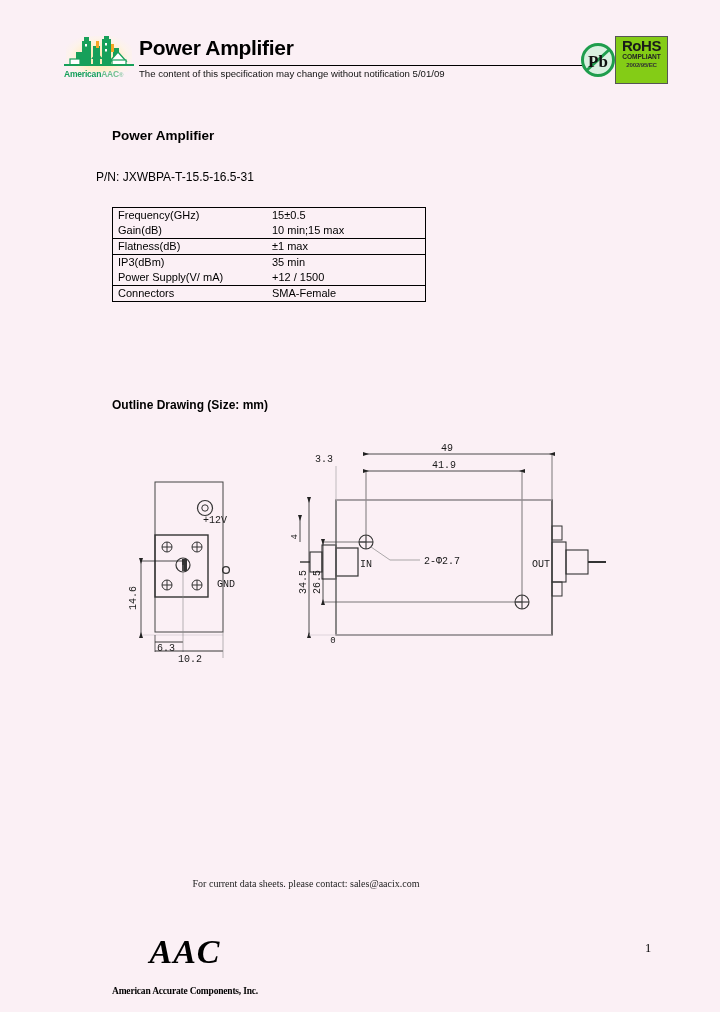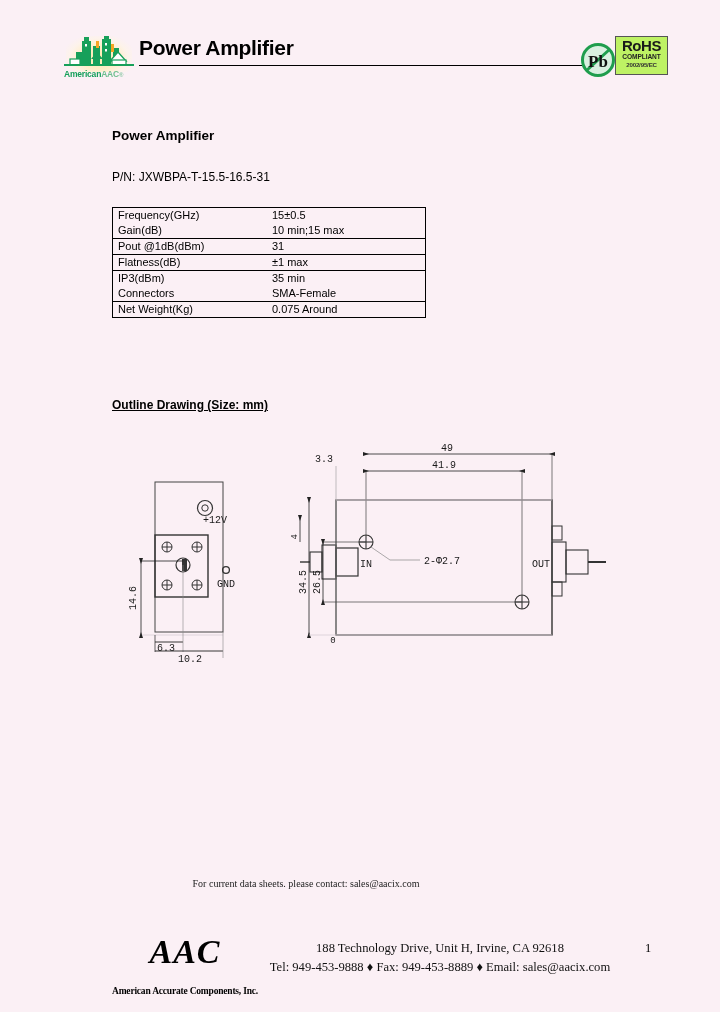--- a/index.html
+++ b/index.html
@@ -74,23 +74,23 @@
 
   
   .pb-badge {
     position: absolute;
     left: 578px; top: 40px;
     width: 40px; height: 40px;
   }
   .rohs-box {
     position: absolute;
     left: 615px; top: 36px;
-    width: 53px; height: 39px;
+    width: 53px; height: 48px;
     border: 1.2px solid #555;
-    background: #bef264;
+    background: #84cc16;
     text-align: center;
     line-height: 1;
     box-sizing: border-box;
   }
   .rohs-main {
     font-size: 15px;
     font-weight: bold;
     font-family: "Liberation Sans", sans-serif;
     margin-top: 1px;
     letter-spacing: -0.4px;
@@ -114,21 +114,21 @@
   
   .doc-title {
     position: absolute;
     left: 112px; top: 128px;
     font-size: 13.5px;
     font-weight: bold;
     font-family: "Liberation Sans", sans-serif;
   }
   .pn-line {
     position: absolute;
-    left: 112px; top: 170px;
+    left: 96px; top: 170px;
     font-size: 12px;
     font-family: "Liberation Sans", sans-serif;
   }
 
   
   .spec-table {
     position: absolute;
     left: 112px; top: 207px;
     width: 314px;
     border-collapse: collapse;
@@ -149,21 +149,20 @@
   .spec-table td.k { border-left: 1.1px solid #000; }
   .spec-table td.v { border-right: 1.1px solid #000; padding-left: 2px; }
 
   
   .outline-head {
     position: absolute;
     left: 112px; top: 398px;
     font-size: 12px;
     font-weight: bold;
     font-family: "Liberation Sans", sans-serif;
-    text-decoration: underline;
   }
   .drawing {
     position: absolute;
     left: 0; top: 430px;
     width: 720px; height: 250px;
   }
   .dim-label {
     font-family: "Liberation Mono", monospace;
     font-size: 10px;
     fill: #1a1a1a;
@@ -252,20 +251,21 @@
       <rect x="21" y="8" width="2" height="2.5" fill="#ffffff"></rect>
       <rect x="41" y="7" width="2" height="2.5" fill="#ffffff"></rect>
       <rect x="41" y="13" width="2" height="2.5" fill="#ffffff"></rect>
       <rect x="0" y="28" width="70" height="2" fill="#17a05a"></rect>
     </svg>
     <div class="logo-text"><span>American</span><span class="aac-mark">AAC</span><span class="reg">®</span></div>
   </div>
 
   <div class="header-title">Power Amplifier</div>
   <div class="header-rule"></div>
+  <div class="header-note">The content of this specification may change without notification 5/01/09</div>
 
   <svg class="pb-badge" width="40" height="40" viewBox="0 0 40 40">
     <circle cx="20" cy="20" r="17" fill="#d9f0e0"></circle>
     <circle cx="20" cy="20" r="15.5" fill="none" stroke="#1f9d4d" stroke-width="3"></circle>
     <line x1="8" y1="31" x2="32" y2="9" stroke="#1f9d4d" stroke-width="3"></line>
     <text x="20" y="27" text-anchor="middle" font-family="Liberation Serif, serif" font-size="17" font-weight="bold" fill="#111">Pb</text>
   </svg>
 
   <div class="rohs-box">
     <div class="rohs-main">RoHS</div>
@@ -281,38 +281,34 @@
   <tbody>
     <tr class="top-line">
       <td class="k">Frequency(GHz)</td>
       <td class="v">15±0.5</td>
     </tr>
     <tr class="bot-line">
       <td class="k">Gain(dB)</td>
       <td class="v">10 min;15 max</td>
     </tr>
     <tr class="bot-line">
-      <td class="k">Pout @1dB(dBm)</td>
-      <td class="v">31</td>
-    </tr>
-    <tr class="bot-line">
       <td class="k">Flatness(dB)</td>
       <td class="v">±1 max</td>
     </tr>
     <tr>
       <td class="k">IP3(dBm)</td>
       <td class="v">35 min</td>
     </tr>
     <tr class="bot-line">
+      <td class="k">Power Supply(V/ mA)</td>
+      <td class="v">+12 / 1500</td>
+    </tr>
+    <tr class="bot-line">
       <td class="k">Connectors</td>
       <td class="v">SMA-Female</td>
-    </tr>
-    <tr class="bot-line">
-      <td class="k">Net Weight(Kg)</td>
-      <td class="v">0.075 Around</td>
     </tr>
   </tbody>
 </table>
 
 <div class="outline-head">Outline Drawing (Size: mm)</div>
 
 <svg class="drawing" width="720" height="250" viewBox="0 0 720 250">
   <g stroke="#333" fill="none" stroke-width="0.9">
 
     <g>
@@ -428,18 +424,14 @@
   <text class="dim-label" x="178" y="232">10.2</text>
 </svg>
 
 <div class="contact-line">For current data sheets. please contact: sales@aacix.com</div>
 
 <div class="footer">
   <div class="aac-logo">
     <div class="aac-big">AAC</div>
     <div class="aac-sub">American Accurate Components, Inc.</div>
   </div>
-  <div class="addr">
-    <div>188 Technology Drive, Unit H, Irvine, CA 92618</div>
-    <div>Tel: 949-453-9888 ♦ Fax: 949-453-8889 ♦ Email: sales@aacix.com</div>
-  </div>
   <div class="page-num">1</div>
 </div>
 
 </body></html>

